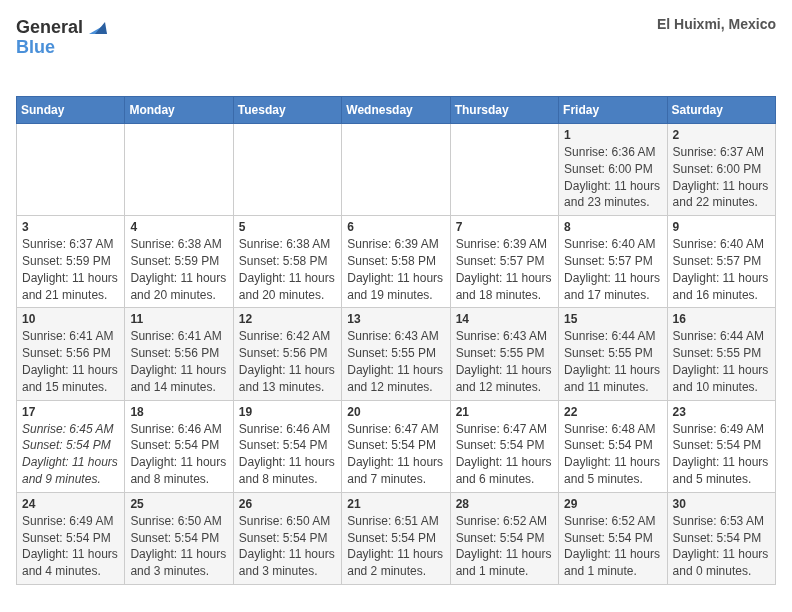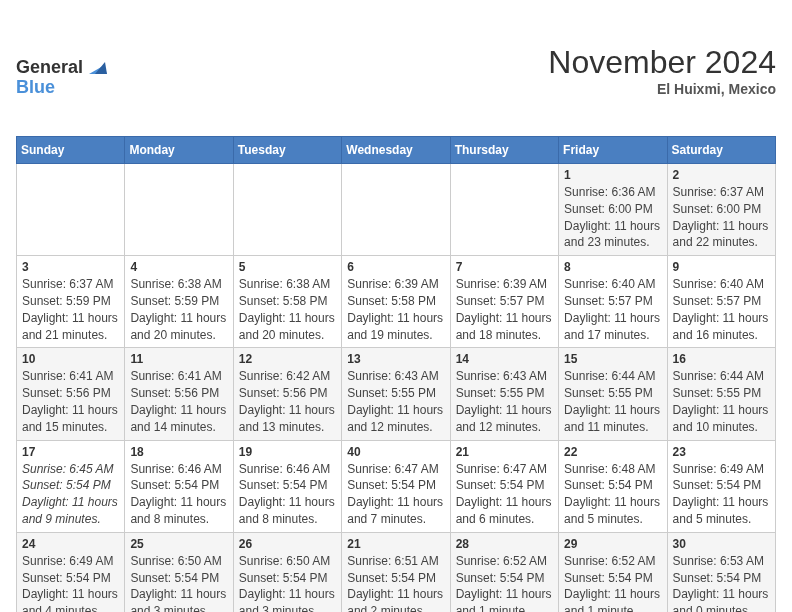--- a/index.html
+++ b/index.html
@@ -6,23 +6,22 @@
     body {
       font-family: Arial, sans-serif;
       background: #fff;
       width: 792px;
       min-height: 612px;
       padding: 16px;
     }
     .header-area {
       display: flex;
       justify-content: space-between;
-      align-items: flex-end;
+      align-items: flex-start;
       margin-bottom: 12px;
-      margin-top: 28px;
     }
     .logo {
       display: flex;
       align-items: center;
       gap: 2px;
     }
     .logo-text-general {
       font-size: 18px;
       font-weight: bold;
       color: #333;
@@ -107,21 +106,20 @@
           <polygon points="4,18 18,10 22,18" fill="#4a90d9"></polygon>
           <polygon points="10,18 20,6 22,18" fill="#2a5fa0"></polygon>
         </svg>
       </div>
       <div>
         <span class="logo-text-blue">Blue</span>
       </div>
     </div>
   </div>
   <div class="title-area">
-    <div class="month-title">November 2024</div>
     <div class="location-subtitle">El Huixmi, Mexico</div>
   </div>
 </div>
 
 <table>
   <thead>
     <tr>
       <th>Sunday</th>
       <th>Monday</th>
       <th>Tuesday</th>
@@ -252,21 +250,21 @@
 Sunset: 5:54 PM
 Daylight: 11 hours and 8 minutes.</div>
         </td>
         <td>
           <span class="day-number">19</span>
           <div class="day-info" style="white-space: pre-line;">Sunrise: 6:46 AM
 Sunset: 5:54 PM
 Daylight: 11 hours and 8 minutes.</div>
         </td>
         <td>
-          <span class="day-number">40</span>
+          <span class="day-number">20</span>
           <div class="day-info" style="white-space: pre-line;">Sunrise: 6:47 AM
 Sunset: 5:54 PM
 Daylight: 11 hours and 7 minutes.</div>
         </td>
         <td>
           <span class="day-number">21</span>
           <div class="day-info" style="white-space: pre-line;">Sunrise: 6:47 AM
 Sunset: 5:54 PM
 Daylight: 11 hours and 6 minutes.</div>
         </td>

